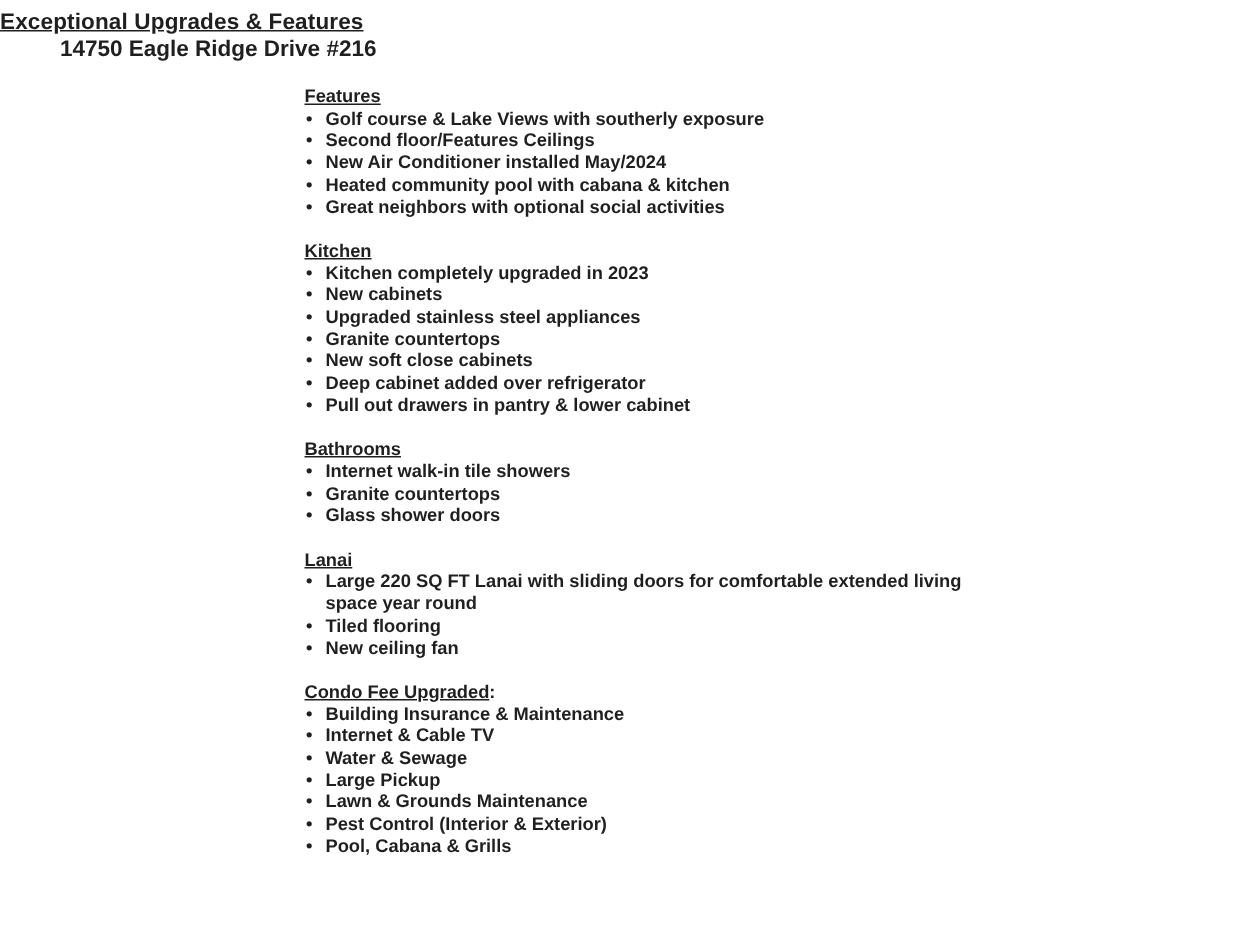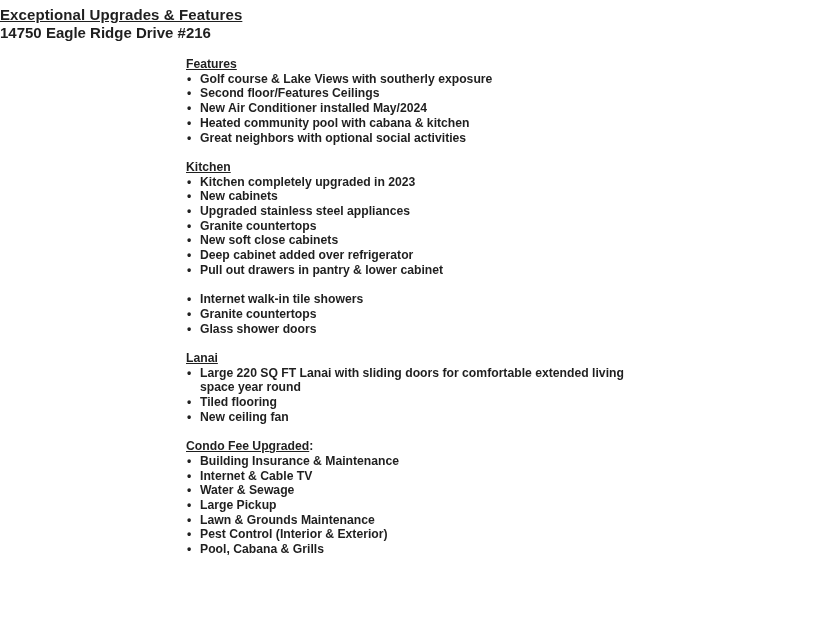--- a/index.html
+++ b/index.html
@@ -34,24 +34,25 @@
     line-height: 18px;
     font-weight: bold;
     text-decoration: underline;
     letter-spacing: 0.1px;
   }
   .subtitle {
     margin: 0;
     font-size: 15px;
     line-height: 17px;
     font-weight: bold;
+    padding-left: 40px;
   }
   .content {
     position: absolute;
-    left: 186px;
+    left: 203px;
     top: 57px;
     width: 438px;
   }
   .section {
     margin: 0 0 14.7px 0;
   }
   .heading {
     margin: 0;
     font-size: 12.2px;
     line-height: 14.7px;
@@ -153,20 +154,21 @@
             <span class="bullet-glyph">•</span>
             <span class="bullet-text">Deep cabinet added over refrigerator</span>
           </li>
           <li class="bullet-item">
             <span class="bullet-glyph">•</span>
             <span class="bullet-text">Pull out drawers in pantry &amp; lower cabinet</span>
           </li>
         </ul>
       </section>
       <section class="section">
+        <h3 class="heading"><span class="heading-text">Bathrooms</span><span class="heading-suffix"></span></h3>
         <ul class="bullet-list">
           <li class="bullet-item">
             <span class="bullet-glyph">•</span>
             <span class="bullet-text">Internet walk-in tile showers</span>
           </li>
           <li class="bullet-item">
             <span class="bullet-glyph">•</span>
             <span class="bullet-text">Granite countertops</span>
           </li>
           <li class="bullet-item">

